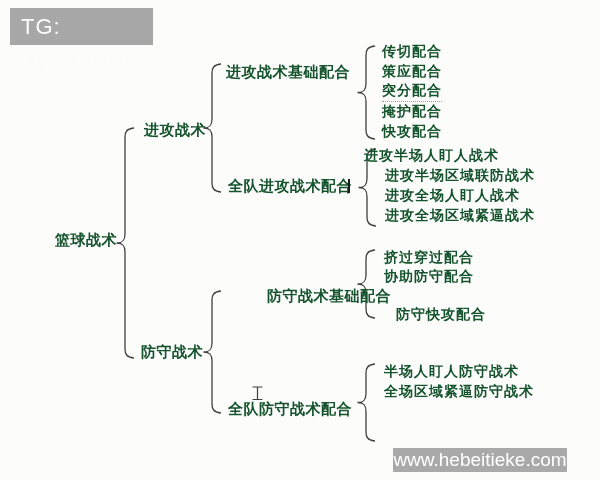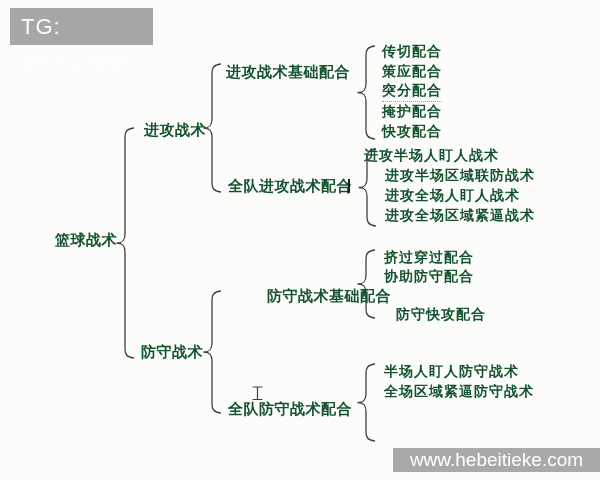--- a/index.html
+++ b/index.html
@@ -16,21 +16,21 @@
     position: absolute; left: 10px; top: 8px;
     width: 143px; height: 37px;
     background: #a7a7a7;
     color: #fdfdfd;
     font-size: 22px; line-height: 37px;
     padding-left: 11px; letter-spacing: 1px;
     font-weight: 400;
   }
   .banner-bottom {
     position: absolute; left: 393px; top: 448px;
-    width: 207px; height: 24px;
+    width: 174px; height: 24px;
     background: #a9a9a9;
     color: #ffffff;
     font-size: 19px; line-height: 24px;
     text-align: center; font-weight: 400;
   }
 
   svg.overlay { position: absolute; left: 0; top: 0; pointer-events: none; }
   svg.overlay path { fill: none; stroke: #3f3f3f; stroke-width: 1.3; stroke-linecap: round; }
 
   .node {

